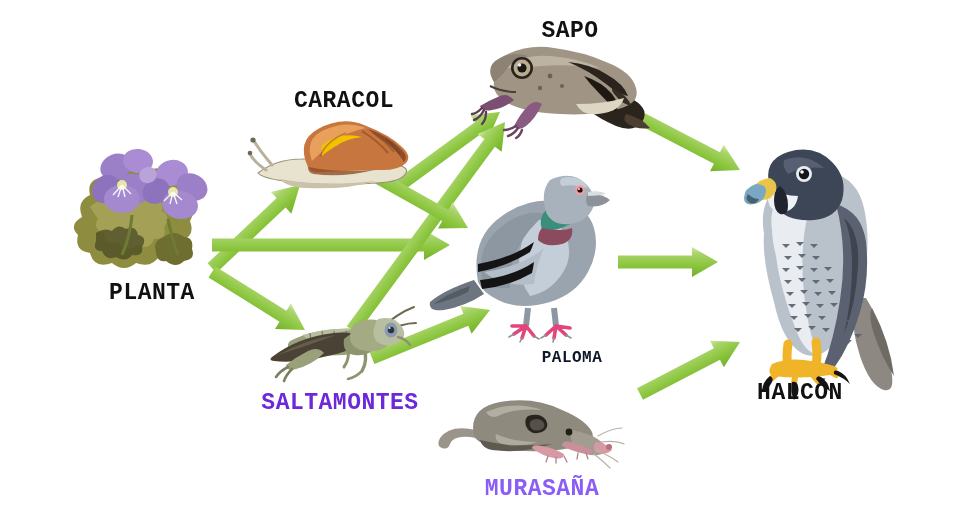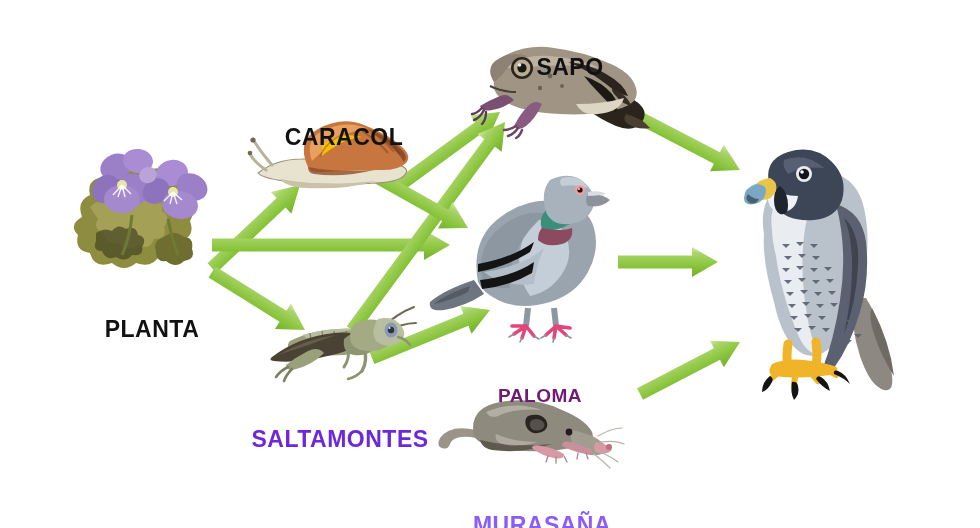--- a/index.html
+++ b/index.html
@@ -25,29 +25,28 @@
   #organisms { z-index: 2; }
   #labels { z-index: 3; }
 
   .node {
     position: absolute;
   }
   .node svg { display: block; overflow: visible; }
 
   .label {
     position: absolute;
-    font-family: Liberation Sans, sans-serif;
+    font-family: Liberation Mono, monospace;
     font-weight: bold;
     color: #111111;
     letter-spacing: 0.5px;
     white-space: nowrap;
     text-align: center;
     transform: translateX(-50%);
     line-height: 1;
-    margin-top: 36px;
   }
 </style>
 </head>
 <body>
 
 <div id="stage">
 
   <svg class="layer" id="arrows" viewBox="0 0 980 528" width="980" height="528">
     <defs>
       <linearGradient id="agrad" x1="0" y1="0" x2="0" y2="1">
@@ -390,18 +389,19 @@
         </g>
       </svg>
     </div>
 
   </div>
 
   <div class="layer" id="labels">
       <div class="label" style="left: 152px; top: 282px; font-size: 23px; color: rgb(17, 17, 17);">PLANTA</div>
       <div class="label" style="left: 344px; top: 90px; font-size: 23px; color: rgb(17, 17, 17);">CARACOL</div>
       <div class="label" style="left: 570px; top: 20px; font-size: 23px; color: rgb(17, 17, 17);">SAPO</div>
-      <div class="label" style="left: 540px; top: 350px; font-size: 19px; color: #701a75;">PALOMA</div>
+      <div class="label" style="left: 572px; top: 350px; font-size: 16px; color: #0f172a;">PALOMA</div>
       <div class="label" style="left: 340px; top: 392px; font-size: 23px; color: #6d28d9;">SALTAMONTES</div>
       <div class="label" style="left: 542px; top: 478px; font-size: 23px; color: #8b5cf6;">MURASAÑA</div>
+      <div class="label" style="left: 800px; top: 382px; font-size: 23px; color: rgb(17, 17, 17);">HALCÓN</div>
     </div>
 
 </div>
 
 </body></html>

